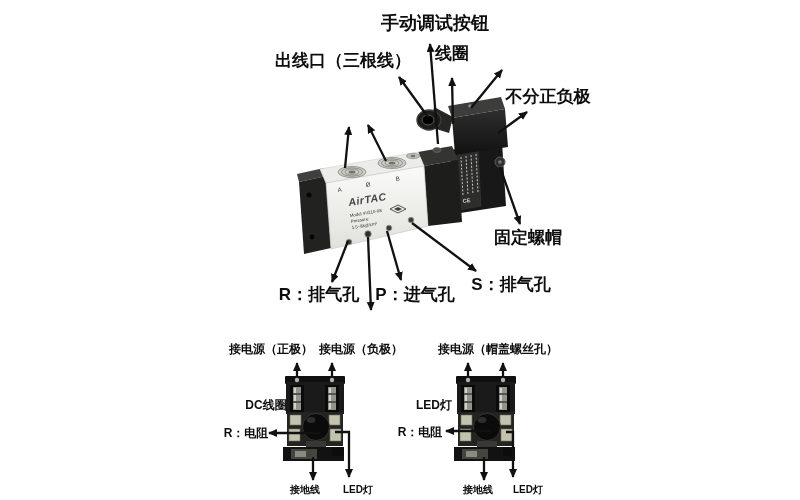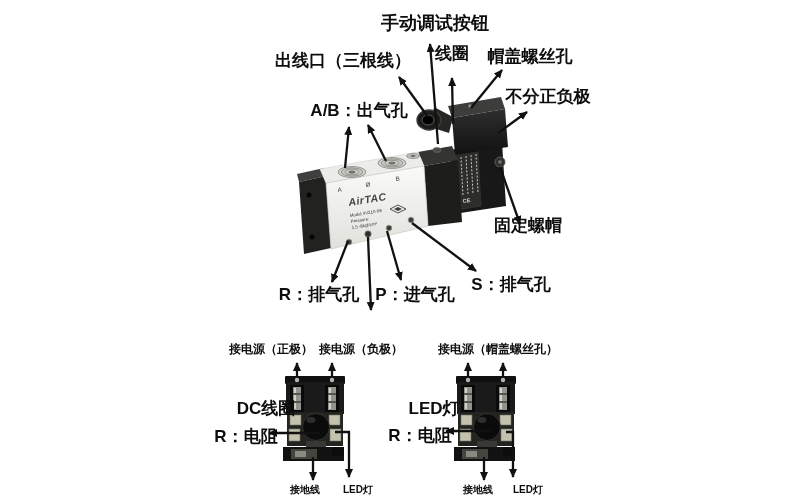--- a/index.html
+++ b/index.html
@@ -8,21 +8,21 @@
     font-family:"Liberation Sans","DejaVu Sans",sans-serif;
   }
   .stage svg{position:absolute;left:0;top:0;}
   .lbl{
     position:absolute;transform:translateX(-50%);white-space:nowrap;
     font-weight:700;color:#0d0d0d;line-height:1.15;
   }
   .lbl.main{font-size:17px;}
   .lbl.big{font-size:18px;}
   .lbl.sub{font-size:12px;}
-  .lbl.sub2{font-size:17px;padding-left:12px;}
+  .lbl.sub2{font-size:12px;padding-left:12px;}
   .lbl.sub3{font-size:10px;}
 </style>
 </head>
 <body>
 
 <div class="stage">
 
   <svg width="800" height="500" viewBox="0 0 800 500">
     <defs>
       <marker id="ah" markerWidth="11" markerHeight="9" refX="8" refY="4" orient="auto" markerUnits="userSpaceOnUse">
@@ -183,24 +183,22 @@
       <line x1="313" y1="457" x2="313" y2="480" marker-end="url(#ah)"></line>
       <polyline points="335,432 349,432 349,477" marker-end="url(#ah)"></polyline>
       <line x1="484" y1="457" x2="484" y2="480" marker-end="url(#ah)"></line>
       <polyline points="506,432 513,432 513,477" marker-end="url(#ah)"></polyline>
     </g>
   </svg>
 
   <div class="lbl big" style="left:435px;top:13px">手动调试按钮</div>
   <div class="lbl main" style="left:343px;top:51px">出线口（三根线）</div>
   <div class="lbl main" style="left:452px;top:44px">线圈</div>
-  <div class="lbl main" style="left:530px;top:47px">帽盖螺丝孔</div>
   <div class="lbl main" style="left:548px;top:87px">不分正负极</div>
-  <div class="lbl main" style="left:359px;top:101px">A/B：出气孔</div>
-  <div class="lbl main" style="left:528px;top:216px">固定螺帽</div>
+  <div class="lbl main" style="left:528px;top:228px">固定螺帽</div>
   <div class="lbl main" style="left:319px;top:285px">R：排气孔</div>
   <div class="lbl main" style="left:415px;top:285px">P：进气孔</div>
   <div class="lbl main" style="left:511px;top:275px">S：排气孔</div>
 
   <div class="lbl sub" style="left:271px;top:343px">接电源（正极）</div>
   <div class="lbl sub" style="left:361px;top:343px">接电源（负极）</div>
   <div class="lbl sub" style="left:498px;top:343px">接电源（帽盖螺丝孔）</div>
 
   <div class="lbl sub2" style="left:260px;top:399px">DC线圈</div>
   <div class="lbl sub2" style="left:428px;top:399px">LED灯</div>

